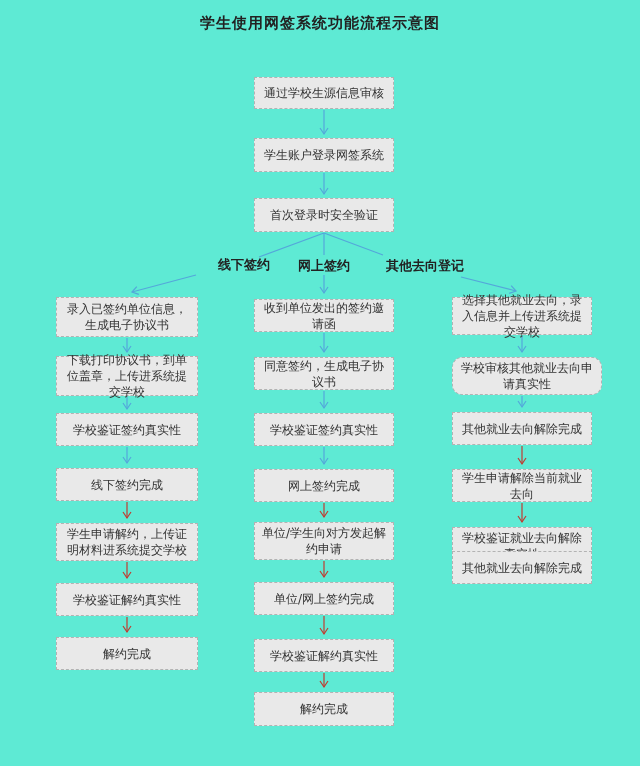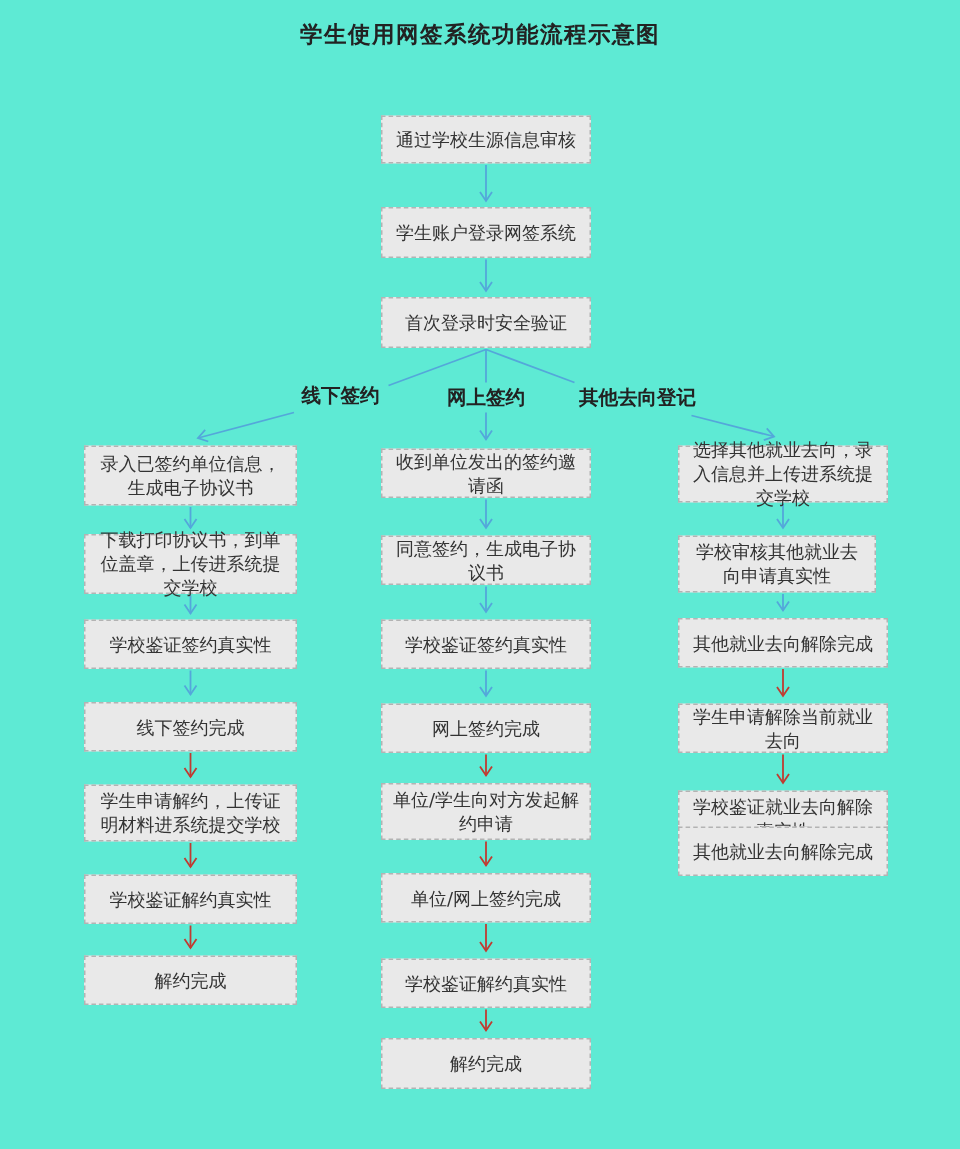--- a/index.html
+++ b/index.html
@@ -89,21 +89,21 @@
     <line x1="522" y1="396" x2="522" y2="407" stroke="#54a7da" marker-end="url(#arrow-blue)"></line>
     <line x1="522" y1="446" x2="522" y2="464" stroke="#c03b31" marker-end="url(#arrow-red)"></line>
     <line x1="522" y1="503" x2="522" y2="522" stroke="#c03b31" marker-end="url(#arrow-red)"></line>
     <line x1="522" y1="566" x2="522" y2="578" stroke="#c03b31" marker-end="url(#arrow-red)"></line>
   </svg>
 
   <div class="step-box" style="left:254px;top:77px;width:140px;height:32px;">通过学校生源信息审核</div>
   <div class="step-box" style="left:254px;top:138px;width:140px;height:34px;">学生账户登录网签系统</div>
   <div class="step-box" style="left:254px;top:198px;width:140px;height:34px;">首次登录时安全验证</div>
 
-  <div class="branch-label" style="left:197px;top:257px;width:60px;">线下签约</div>
+  <div class="branch-label" style="left:214px;top:257px;width:60px;">线下签约</div>
   <div class="branch-label" style="left:294px;top:258px;width:60px;">网上签约</div>
   <div class="branch-label" style="left:385px;top:258px;width:80px;">其他去向登记</div>
 
   <div class="step-box" style="left:56px;top:297px;width:142px;height:40px;">录入已签约单位信息，生成电子协议书</div>
   <div class="step-box" style="left:56px;top:356px;width:142px;height:40px;">下载打印协议书，到单位盖章，上传进系统提交学校</div>
   <div class="step-box" style="left:56px;top:413px;width:142px;height:33px;">学校鉴证签约真实性</div>
   <div class="step-box" style="left:56px;top:468px;width:142px;height:33px;">线下签约完成</div>
   <div class="step-box" style="left:56px;top:523px;width:142px;height:38px;">学生申请解约，上传证明材料进系统提交学校</div>
   <div class="step-box" style="left:56px;top:583px;width:142px;height:33px;">学校鉴证解约真实性</div>
   <div class="step-box" style="left:56px;top:637px;width:142px;height:33px;">解约完成</div>
@@ -111,19 +111,19 @@
   <div class="step-box" style="left:254px;top:299px;width:140px;height:33px;">收到单位发出的签约邀请函</div>
   <div class="step-box" style="left:254px;top:357px;width:140px;height:33px;">同意签约，生成电子协议书</div>
   <div class="step-box" style="left:254px;top:413px;width:140px;height:33px;">学校鉴证签约真实性</div>
   <div class="step-box" style="left:254px;top:469px;width:140px;height:33px;">网上签约完成</div>
   <div class="step-box" style="left:254px;top:522px;width:140px;height:38px;">单位/学生向对方发起解约申请</div>
   <div class="step-box" style="left:254px;top:582px;width:140px;height:33px;">单位/网上签约完成</div>
   <div class="step-box" style="left:254px;top:639px;width:140px;height:33px;">学校鉴证解约真实性</div>
   <div class="step-box" style="left:254px;top:692px;width:140px;height:34px;">解约完成</div>
 
   <div class="step-box" style="left:452px;top:297px;width:140px;height:38px;">选择其他就业去向，录入信息并上传进系统提交学校</div>
-  <div class="step-box" style="left:452px;top:357px;width:132px;height:38px;">学校审核其他就业去向申请真实性</div>
+  <div class="step-box" style="left:452px;top:357px;width:150px;height:38px;border-radius:10px;">学校审核其他就业去向申请真实性</div>
   <div class="step-box" style="left:452px;top:412px;width:140px;height:33px;">其他就业去向解除完成</div>
   <div class="step-box" style="left:452px;top:469px;width:140px;height:33px;">学生申请解除当前就业去向</div>
   <div class="step-box" style="left:452px;top:527px;width:140px;height:38px;">学校鉴证就业去向解除真实性</div>
   <div class="step-box" style="left:452px;top:551px;width:140px;height:33px;">其他就业去向解除完成</div>
 
 </div>
 
 </body></html>

